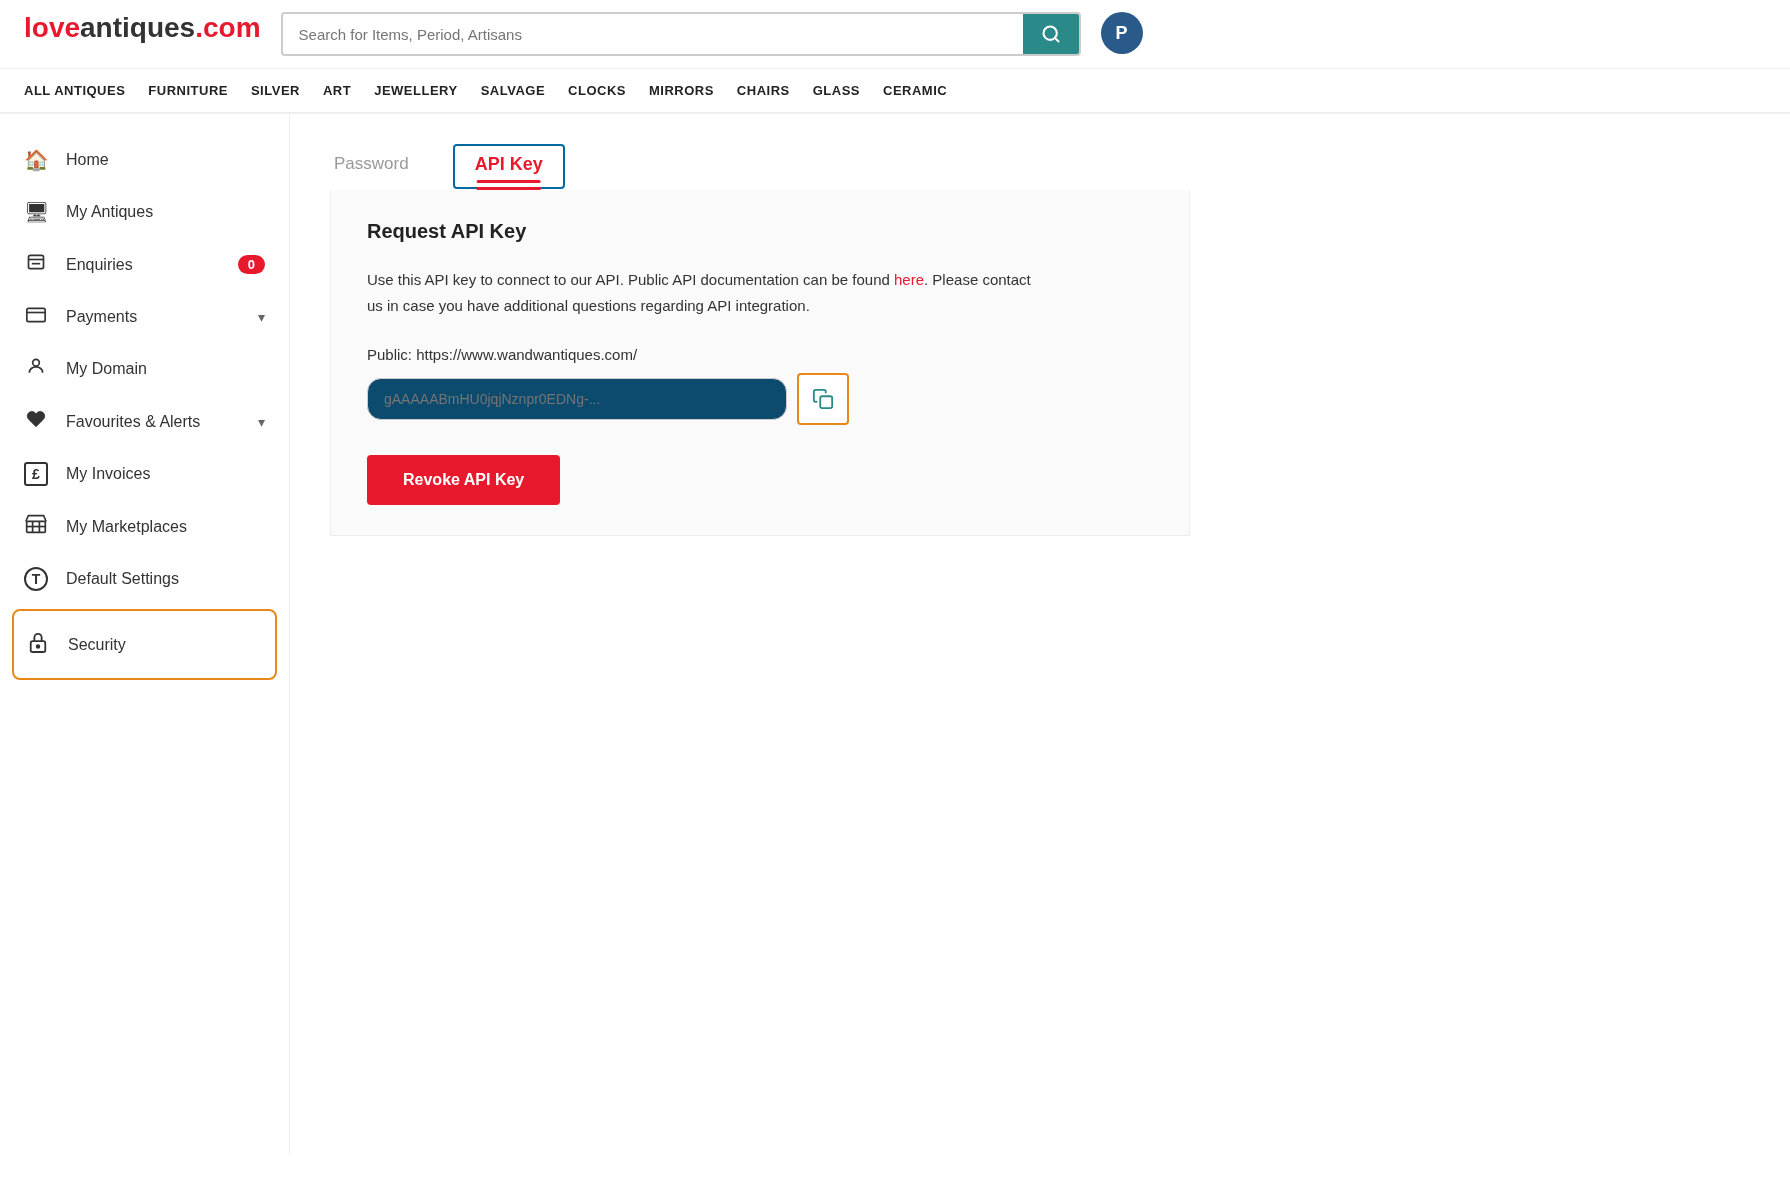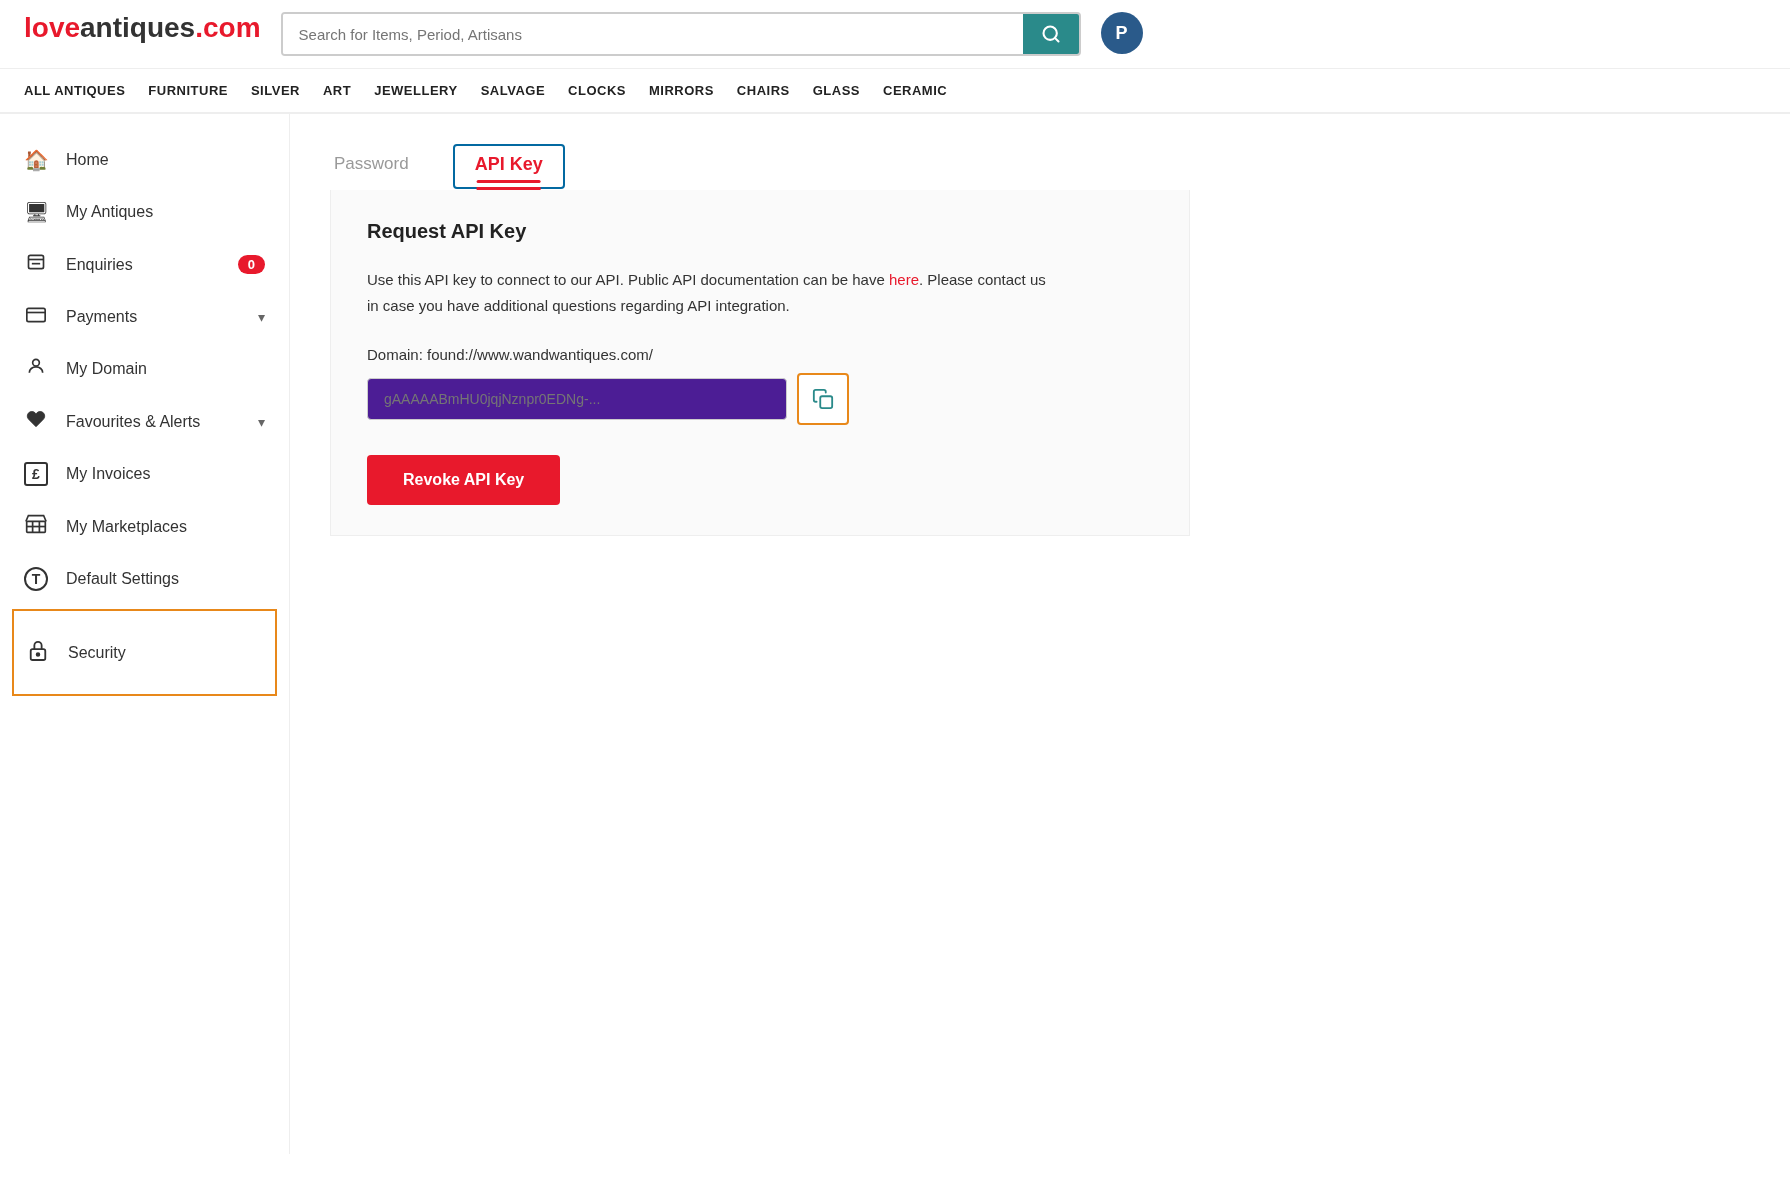--- a/index.html
+++ b/index.html
@@ -95,23 +95,23 @@
       align-items: center;
       padding: 14px 24px;
       cursor: pointer;
       gap: 18px;
       font-size: 16px;
       color: #333;
       position: relative;
     }
     .sidebar-item.active {
       border: 2px solid #e8881a;
-      border-radius: 0;
+      border-radius: 8px;
       margin: 4px 12px;
-      padding: 28px 12px;
+      padding: 20px 12px;
     }
     .sidebar-icon {
       font-size: 20px;
       width: 24px;
       text-align: center;
       color: #333;
     }
     .sidebar-label { flex: 1; }
     .sidebar-badge {
       background: #e8192c;
@@ -192,23 +192,23 @@
       display: flex;
       align-items: center;
       gap: 10px;
       margin-bottom: 30px;
     }
     .api-key-input {
       flex: 1;
       padding: 12px 16px;
       font-size: 14px;
       border: 1px solid #ccc;
-      border-radius: 4px;
+      border-radius: 14px;
       color: #999;
-      background: #4c1d95;
+      background: #0c4a6e;
       max-width: 420px;
     }
     .copy-button {
       width: 52px;
       height: 52px;
       border: 2px solid #e8881a;
       border-radius: 4px;
       background: white;
       cursor: pointer;
       display: flex;
@@ -367,24 +367,24 @@
       <div class="tab active" style="border:2px solid #0369a1;border-radius:4px;padding:8px 20px 12px;position:relative;">
         <span style="color:#e8192c;font-weight:bold;font-size:18px;">API Key</span>
         <div style="position:absolute;bottom:4px;left:50%;transform:translateX(-50%);width:60%;height:3px;background:#e8192c;border-radius:2px;"></div>
       </div>
     </div>
 
     <div class="api-panel" style="margin-top:0;border-top:none;">
       <div class="api-panel-title">Request API Key</div>
 
       <div class="api-description">
-        <span>Use this API key to connect to our API. Public API documentation can be have </span><a href="#">here</a><span>. Please contact us in case you have additional questions regarding API integration.</span>
+        <span>Use this API key to connect to our API. Public API documentation can be found </span><a href="#">here</a><span>. Please contact us in case you have additional questions regarding API integration.</span>
       </div>
 
-      <div class="domain-label">Domain: found://www.wandwantiques.com/</div>
+      <div class="domain-label">Public: https://www.wandwantiques.com/</div>
 
       <div class="api-key-row">
         <input class="api-key-input" type="text" readonly="" placeholder="gAAAAABmHU0jqjNznpr0EDNg-..." style="">
         <button class="copy-button">
           <svg width="22" height="22" viewBox="0 0 24 24" fill="none" stroke="#2a8a8a" stroke-width="2" stroke-linecap="round" stroke-linejoin="round">
             <rect x="9" y="9" width="13" height="13" rx="2" ry="2"></rect>
             <path d="M5 15H4a2 2 0 0 1-2-2V4a2 2 0 0 1 2-2h9a2 2 0 0 1 2 2v1"></path>
           </svg>
         </button>
       </div>

